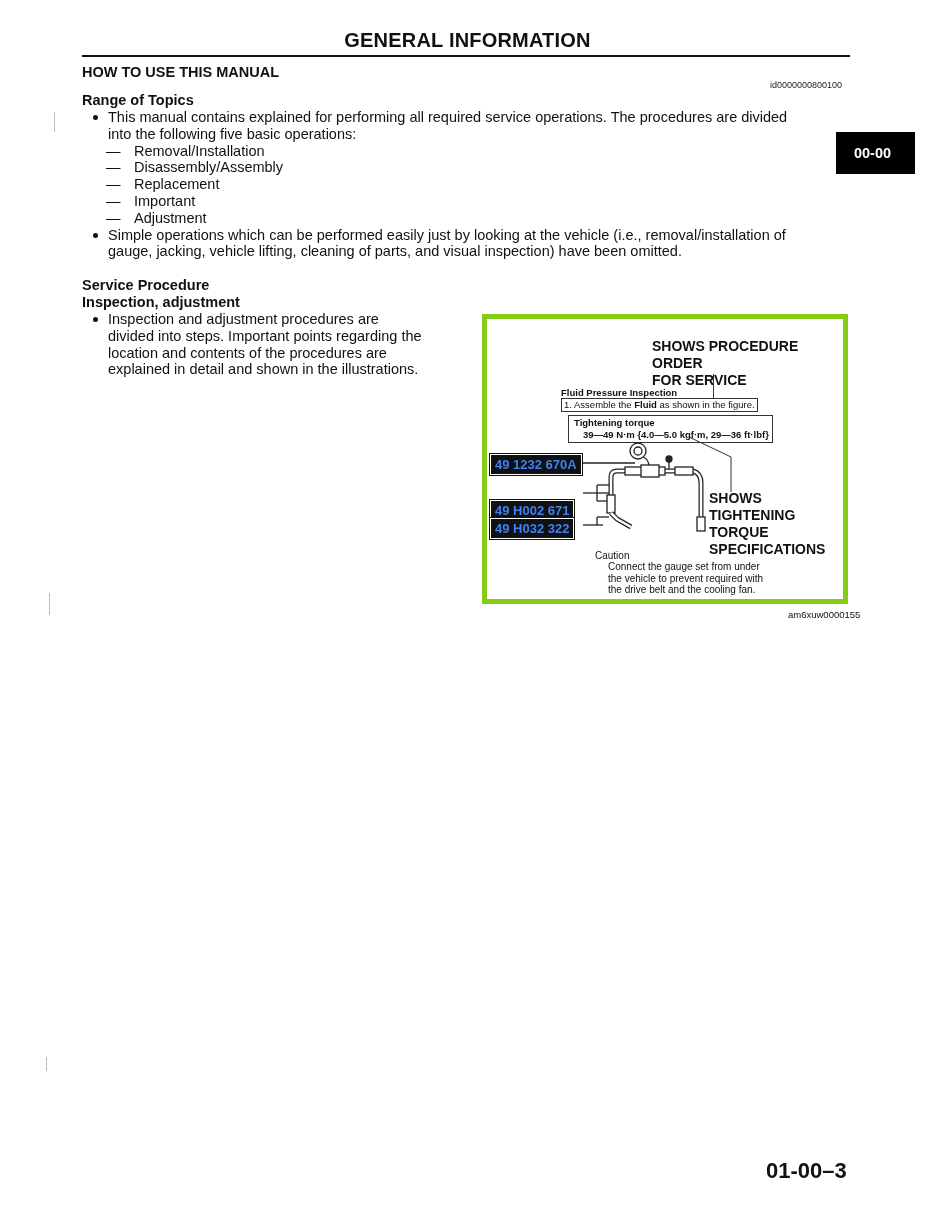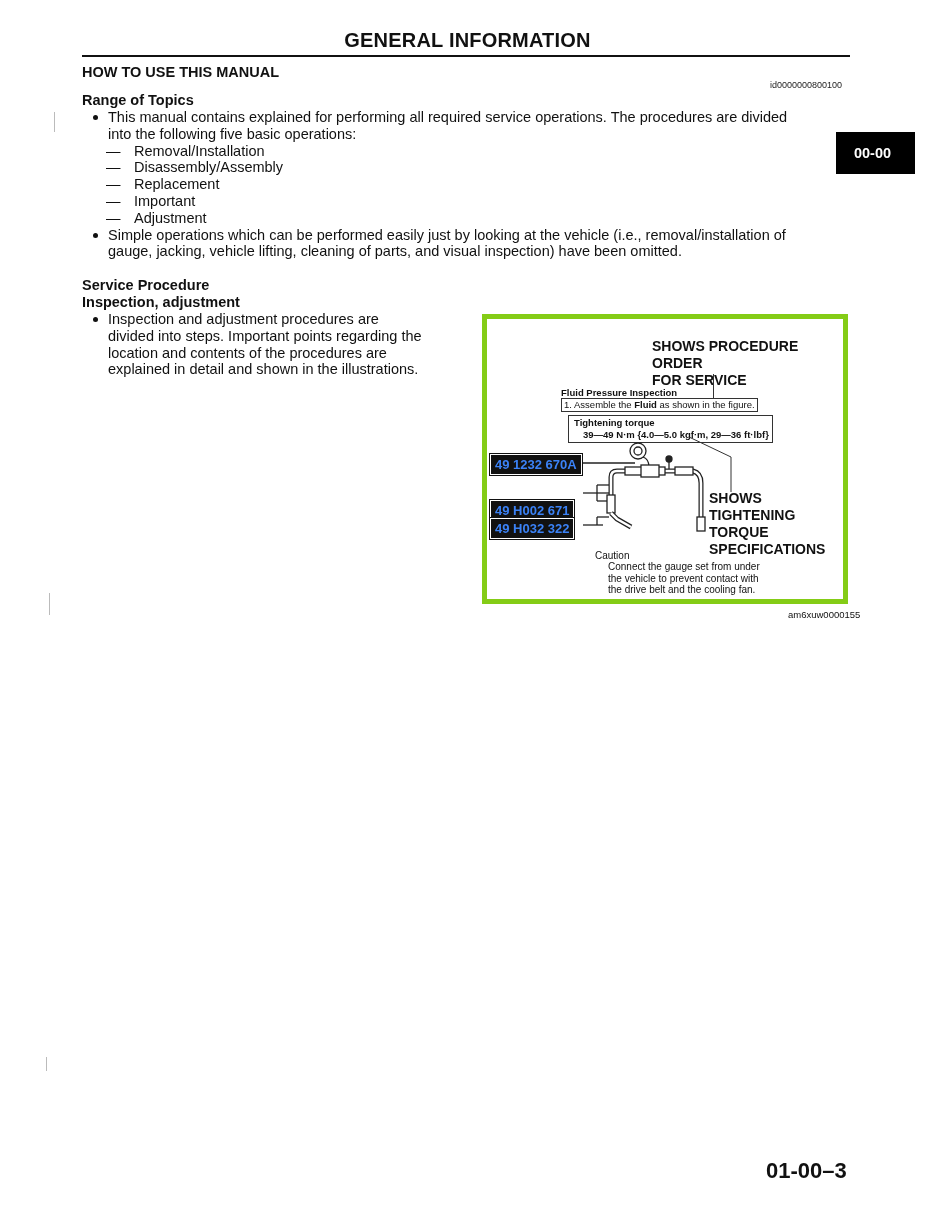--- a/index.html
+++ b/index.html
@@ -139,19 +139,19 @@
 
   <div class="abs fig-callout" style="left:222px;top:171px;">
     <div>SHOWS TIGHTENING</div>
     <div>TORQUE</div>
     <div>SPECIFICATIONS</div>
   </div>
 
   <div class="abs tiny" style="left:108px;top:231px;">Caution</div>
   <div class="abs tiny" style="left:121px;top:242px;">
     <div>Connect the gauge set from under</div>
-    <div>the vehicle to prevent contact with</div>
+    <div>the vehicle to prevent required with</div>
     <div>the drive belt and the cooling fan.</div>
   </div>
 </div>
 <div class="abs fig-id">am6xuw0000155</div>
 
 <div class="abs page-num">01-00–3</div>
 
 </body></html>

